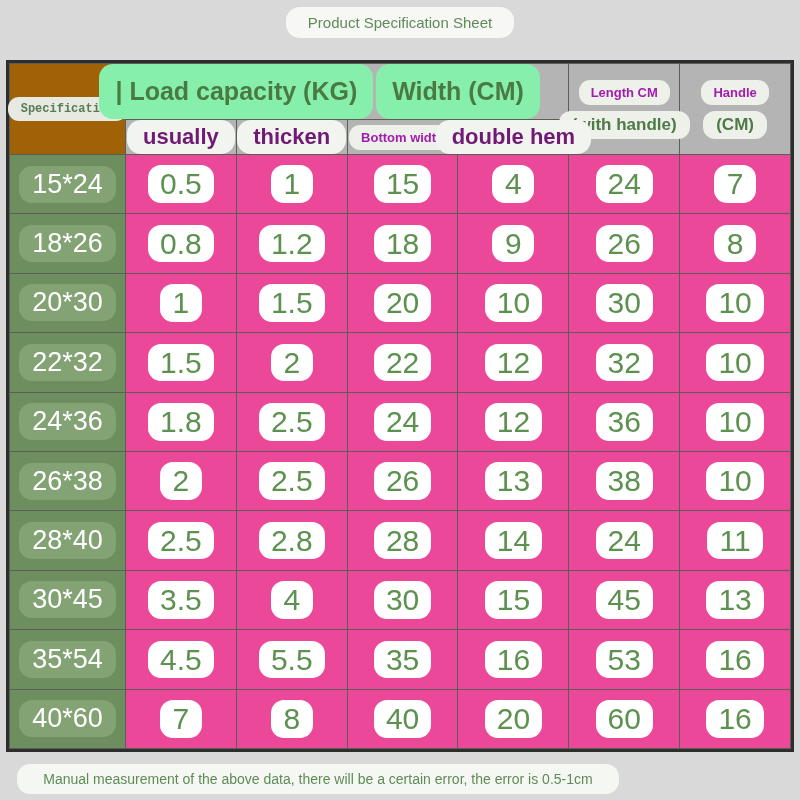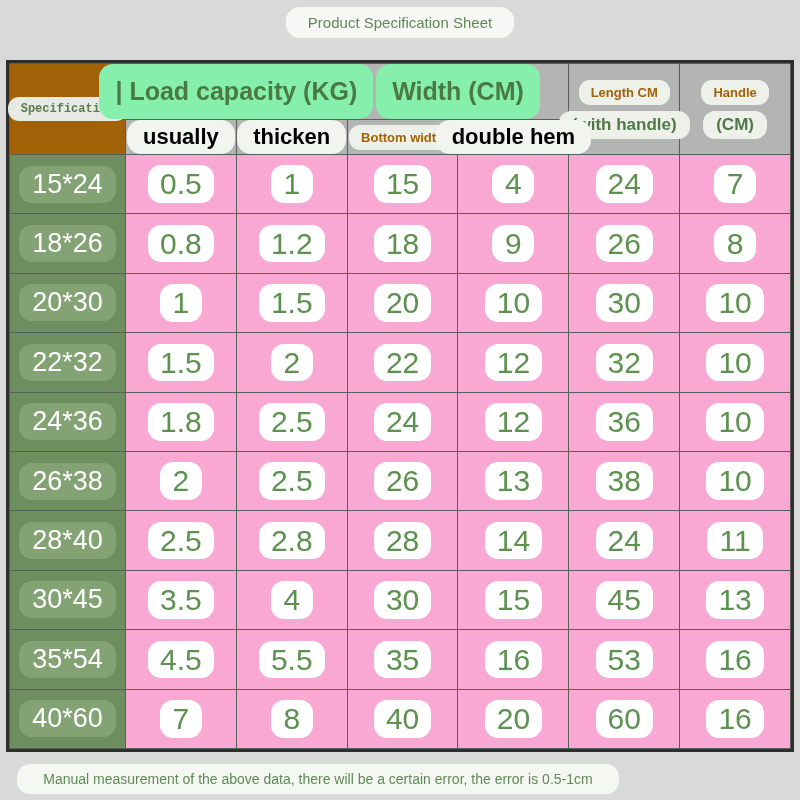--- a/index.html
+++ b/index.html
@@ -78,28 +78,28 @@
     background: #86efac;
     font-size: 25px;
     padding: 13px 16px;
     border-radius: 14px;
   }
   .pill-sub {
     background: #f2f4ef;
     font-size: 22px;
     padding: 4px 16px;
     border-radius: 14px;
-    color: #000000;
+    color: #701a75;
   }
   .pill-small {
     background: #eef1ea;
     font-size: 13px;
     padding: 5px 12px;
     border-radius: 11px;
-    color: #a16207;
+    color: #a21caf;
   }
   .pill-med {
     background: #eef1ea;
     font-size: 17px;
     padding: 4px 13px;
     border-radius: 12px;
     color: #4f7a48;
   }
   .pill-spec-hdr {
     background: #e6eae2;
@@ -130,21 +130,21 @@
   .spec-pill {
     display: inline-block;
     background: #84a374;
     color: #ffffff;
     font-size: 27px;
     padding: 3px 13px;
     border-radius: 13px;
     white-space: nowrap;
   }
   .val-cell {
-    background: #f9a8d4;
+    background: #ec4899;
   }
   .val-pill {
     display: inline-block;
     background: #ffffff;
     color: #5d9150;
     font-size: 30px;
     line-height: 1.05;
     padding: 3px 12px;
     border-radius: 13px;
     min-width: 18px;

